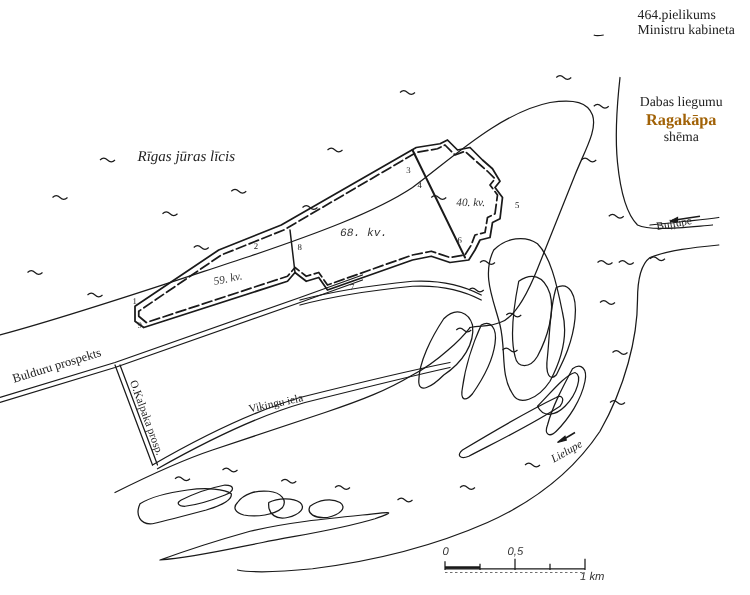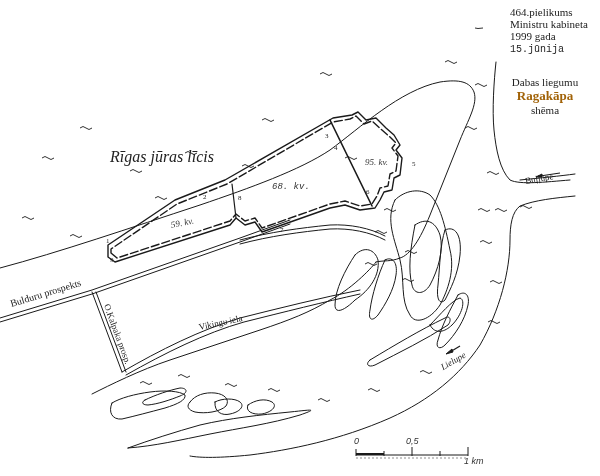--- a/index.html
+++ b/index.html
@@ -121,40 +121,39 @@
     <line x1="412" y1="447" x2="412" y2="456" stroke-width="1"></line>
     <line x1="440" y1="451" x2="440" y2="456" stroke-width="1"></line>
     <line x1="468" y1="447" x2="468" y2="456" stroke-width="1"></line>
     <line x1="356" y1="458" x2="468" y2="458" stroke-width="0.5" stroke-dasharray="2,2"></line>
   </g>
 </svg>
 
 <div class="ann" style="left:510px; top:6px; width:90px;">
   <div>464.pielikums</div>
   <div>Ministru kabineta</div>
-  <div><span>1999 gada</span> <span class="typed">15.jūnija</span></div>
 </div>
 
 <div class="title-block">
   <div class="l1">Dabas liegumu</div>
   <div class="l2">Ragakāpa</div>
   <div class="l3">shēma</div>
 </div>
 
-<div class="lbl it" style="left:110px; top:148px; font-size:16px;">Rīgas jūras līcis</div>
+<div class="lbl it" style="left:110px; top:118px; font-size:12px;">Rīgas jūras līcis</div>
 <div class="lbl" style="left:526px; top:176px; font-size:9px; transform:rotate(-10deg);">Buļļupe</div>
 <div class="lbl it" style="left:444px; top:362px; font-size:9px; transform:rotate(-30deg);">Lielupe</div>
 
 <div class="lbl" style="left:12px; top:298px; font-size:10px; transform:rotate(-17deg);">Bulduru prospekts</div>
 <div class="lbl" style="left:102px; top:296px; font-size:9px; transform:rotate(70deg);">O.Kalpaka prosp.</div>
 <div class="lbl" style="left:200px; top:322px; font-size:9px; transform:rotate(-12deg);">Vikingu iela</div>
 
 <div class="lbl blk" style="left:172px; top:220px; transform:rotate(-12deg);">59. kv.</div>
 <div class="lbl blk" style="left:272px; top:182px;font-family:Liberation Mono, monospace;">68. kv.</div>
-<div class="lbl blk" style="left:365px; top:157px;">95. kv.</div>
+<div class="lbl blk" style="left:365px; top:157px;">40. kv.</div>
 
 <div class="lbl pt" style="left:106px; top:237px;">1</div>
 <div class="lbl pt" style="left:203px; top:193px;">2</div>
 <div class="lbl pt" style="left:325px; top:132px;">3</div>
 <div class="lbl pt" style="left:334px; top:144px;">4</div>
 <div class="lbl pt" style="left:412px; top:160px;">5</div>
 <div class="lbl pt" style="left:366px; top:188px;">6</div>
 <div class="lbl pt" style="left:280px; top:226px;">7</div>
 <div class="lbl pt" style="left:238px; top:194px;">8</div>
 <div class="lbl pt" style="left:110px; top:256px;">9</div>

